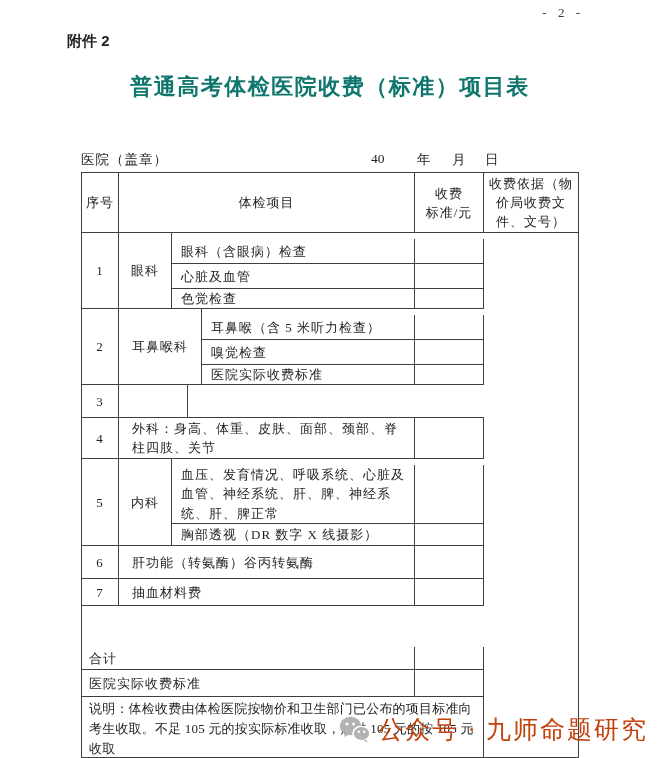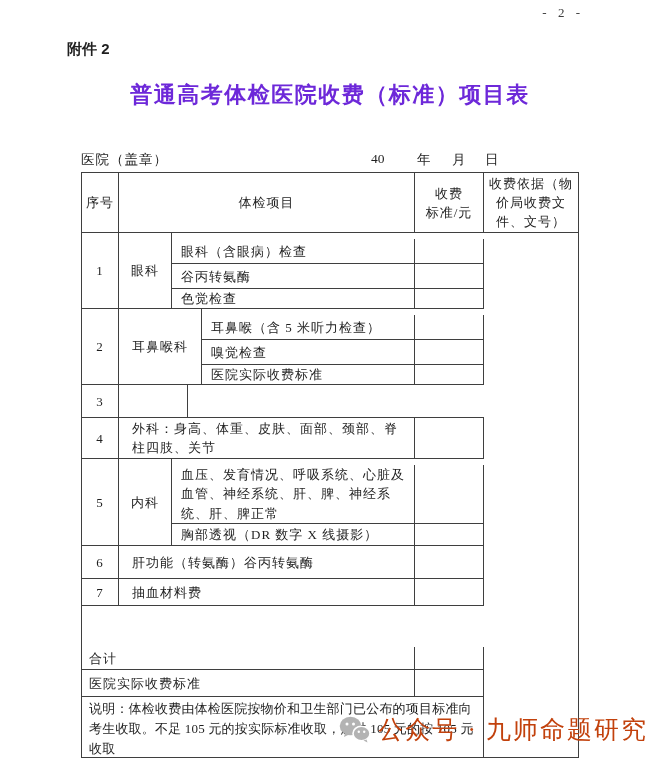--- a/index.html
+++ b/index.html
@@ -8,26 +8,26 @@
   .page {
     position:relative; width:660px; height:758px; background:#ffffff;
     font-family:"Liberation Serif", serif; color:var(--ink); overflow:hidden;
     margin:0 auto;
   }
   .page-number {
     position:absolute; top:5px; right:76px; font-size:13px; color:#3c3c3c;
     letter-spacing:4px;
   }
   .attachment {
-    position:absolute; top:40px; left:67px; font-size:15px; font-weight:bold;
+    position:absolute; top:32px; left:67px; font-size:15px; font-weight:bold;
     font-family:"Liberation Sans", sans-serif;
   }
   .title {
-    position:absolute; top:80px; left:0; width:100%; text-align:center;
-    font-size:22px; font-weight:bold; letter-spacing:1.5px; color:#6d28d9;
+    position:absolute; top:72px; left:0; width:100%; text-align:center;
+    font-size:22px; font-weight:bold; letter-spacing:1.5px; color:#0f766e;
     font-family:"Liberation Sans", sans-serif;
   }
   .subheader {
     position:absolute; left:81px; top:151px; width:496px; height:19px;
     font-size:13.5px; letter-spacing:1px;text-decoration:underline;
   }
   .hospital-label { position:absolute; left:0; top:0; }
   .d-century { position:absolute; left:290px; top:0; letter-spacing:0; }
   .d-year    { position:absolute; left:336px; top:0; }
   .d-month   { position:absolute; left:371px; top:0; }
@@ -114,21 +114,21 @@
 
       <div class="row h-r1">
         <div class="cell c-idx b-r">1</div>
         <div class="cell c-cat1 b-r">眼科</div>
         <div class="subcol">
           <div class="subrow b-b sub-25">
             <div class="sublabel b-r">眼科（含眼病）检查</div>
             <div class="cell c-fee b-r"></div>
           </div>
           <div class="subrow b-b sub-25">
-            <div class="sublabel b-r">谷丙转氨酶</div>
+            <div class="sublabel b-r">心脏及血管</div>
             <div class="cell c-fee b-r"></div>
           </div>
           <div class="subrow">
             <div class="sublabel b-r">色觉检查</div>
             <div class="cell c-fee b-r"></div>
           </div>
         </div>
       </div>
 
       <div class="row h-r2">

